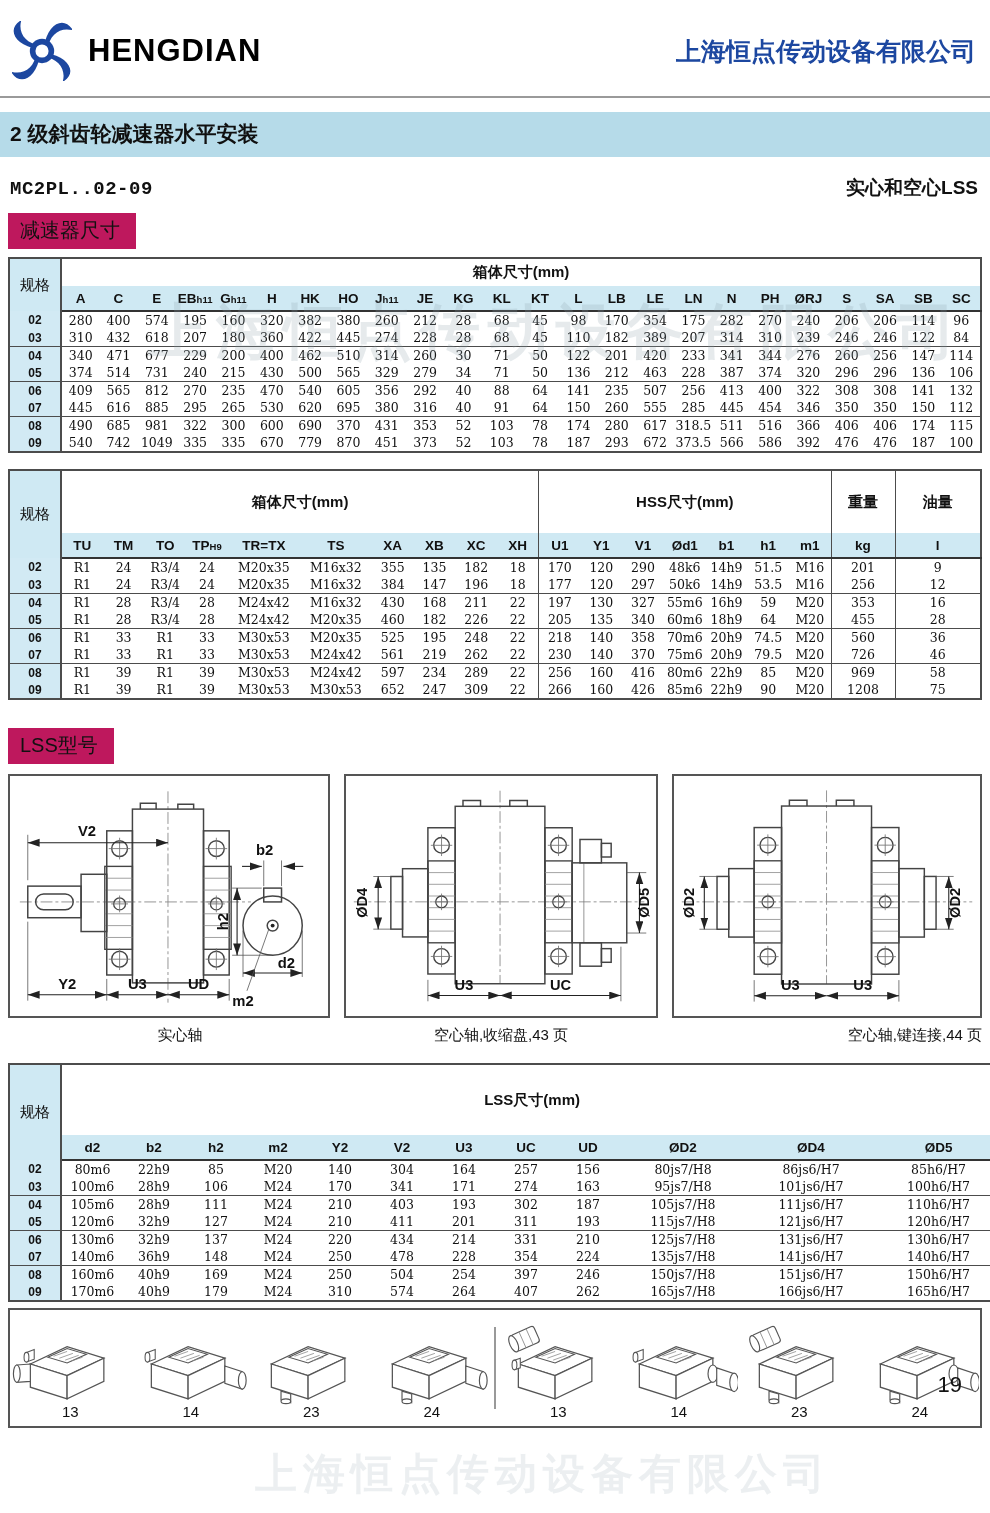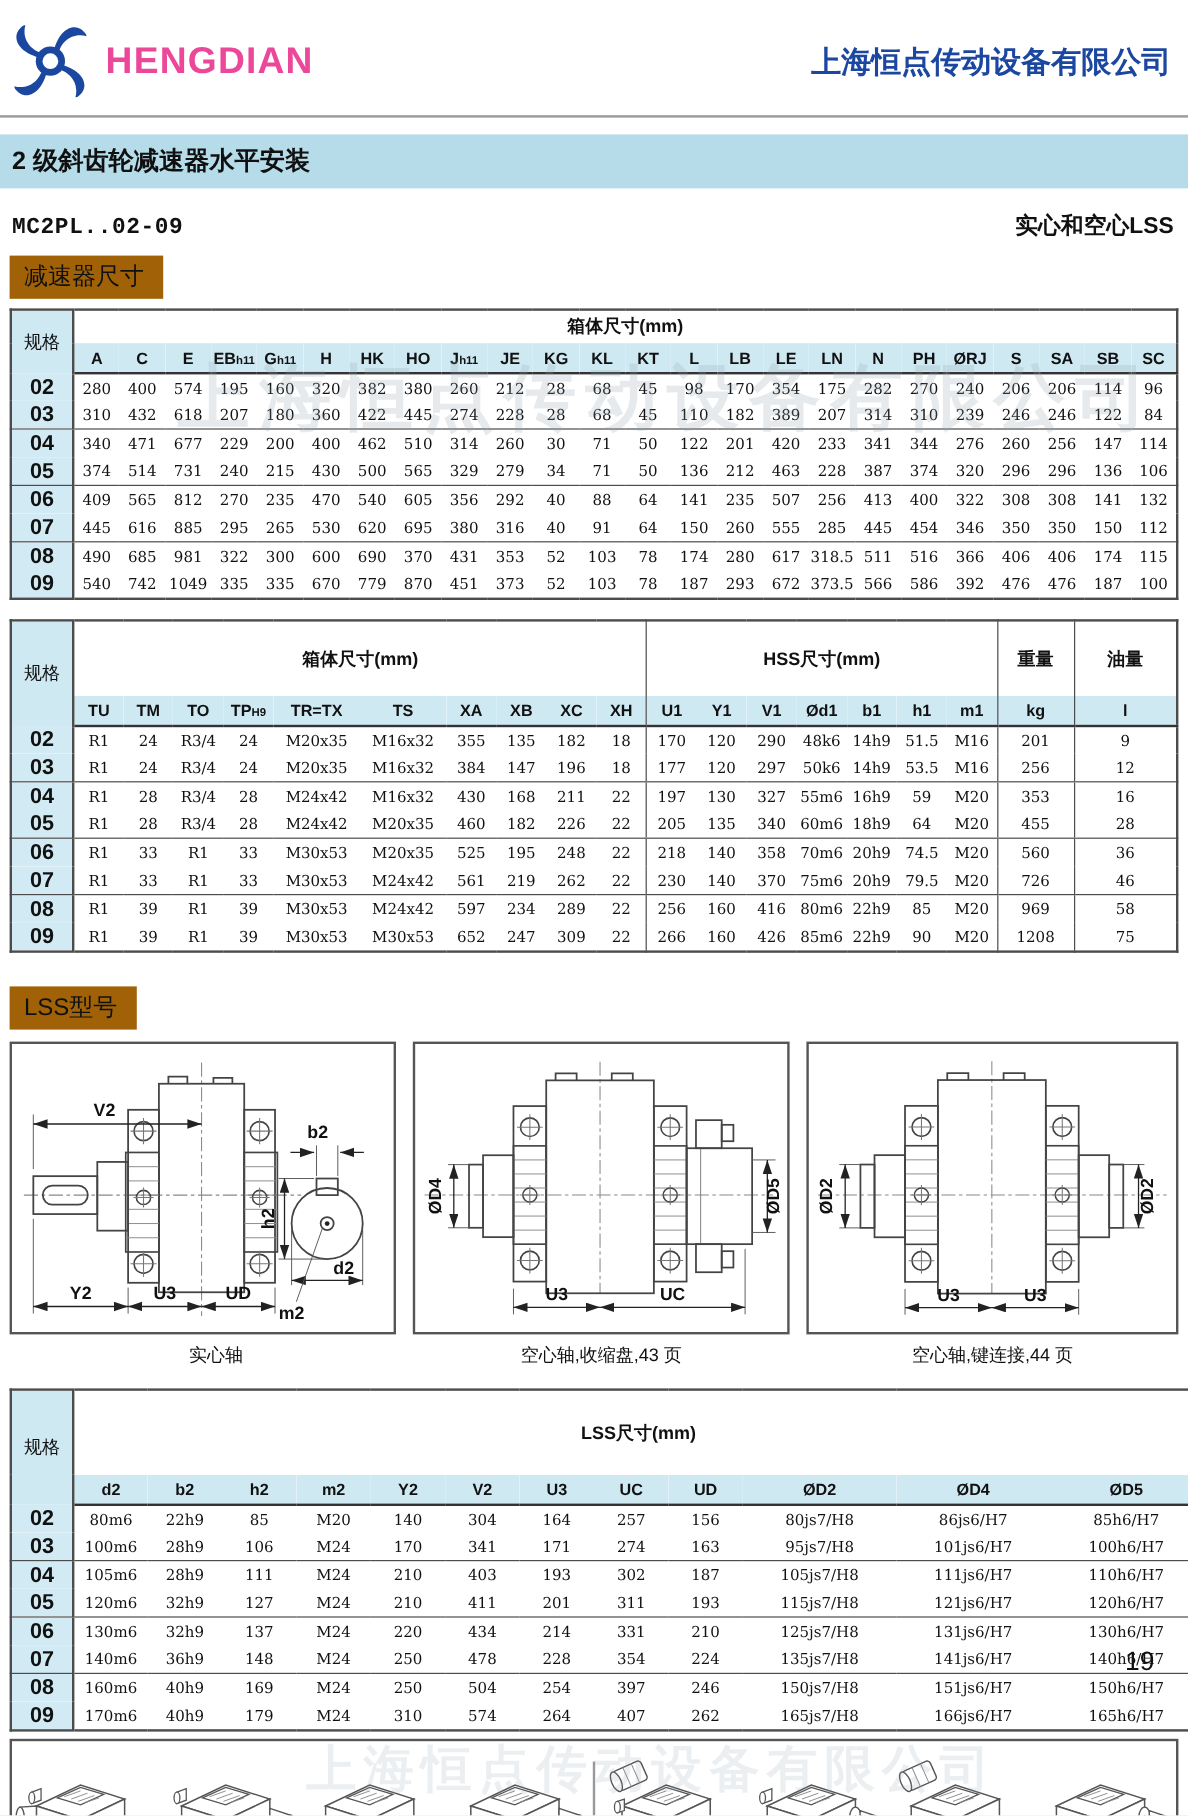--- a/index.html
+++ b/index.html
@@ -2,51 +2,51 @@
 <html><head>
 <meta charset="utf-8">
 <style>
   html,body{margin:0;padding:0;background:#e8e8e8;}
   .page{width:990px;height:1513px;margin:0 auto;position:relative;overflow:hidden;background:#fff;
         font-family:"Liberation Sans","DejaVu Sans",sans-serif;color:#111;}
   
   .hdr{display:flex;justify-content:space-between;align-items:center;padding:12px 14px 4px 12px;height:78px;}
   .logo{display:flex;align-items:center;gap:16px;}
   .logo svg{display:block;}
-  .logo-text{font-size:31px;font-weight:bold;color:#ec4899;letter-spacing:1px;}
+  .logo-text{font-size:31px;font-weight:bold;color:#000000;letter-spacing:1px;}
   .company{font-size:25px;font-weight:bold;color:#1c47a0;}
   .hrule{border:0;border-top:2px solid #9a9a9a;margin:2px 0 14px 0;}
   .title-bar{background:#b6dbe9;padding:8px 10px 9px 10px;font-size:21px;font-weight:bold;color:#101010;}
   .model-row{display:flex;justify-content:space-between;align-items:baseline;padding:18px 12px 0 10px;}
   .model-code{font-size:19px;font-family:"Liberation Mono","DejaVu Sans Mono",monospace;font-weight:bold;letter-spacing:.5px;}
   .shaft-note{font-size:19px;font-weight:bold;}
-  .sec-label{display:inline-block;background:#a16207;padding:4px 16px 5px 12px;font-size:20px;margin:12px 0 4px 8px;}
+  .sec-label{display:inline-block;background:#be185d;padding:4px 16px 5px 12px;font-size:20px;margin:12px 0 4px 8px;}
   
   table.dt{width:974px;margin:4px 8px 0 8px;border-collapse:collapse;table-layout:fixed;
            border:2px solid #4c4c4c;font-size:12.5px;background:transparent;}
   table.dt th,table.dt td{text-align:center;vertical-align:middle;padding:1px 0;font-weight:normal;overflow:hidden;white-space:nowrap;}
   .grow th.group-h{background:#fff;font-weight:bold;font-size:15px;padding:4px 16px;}
   .t2 .grow th.group-h{height:54px;}
   .t3 .grow th.group-h{height:62px;}
   th.spec-h{background:#cfe9f3;font-weight:bold;font-size:15px;border-right:2px solid #4c4c4c;vertical-align:bottom;padding-bottom:5px;}
   .crow th.col-h{background:#cfe9f3;font-weight:bold;font-size:13.5px;padding:5px 0 4px 0;border-bottom:2px solid #333;}
-  tbody th.spec{background:#d2eaf4;font-weight:bold;font-size:18px;border-right:2px solid #4c4c4c;padding:1px 0;}
+  tbody th.spec{background:#d2eaf4;font-weight:bold;font-size:12px;border-right:2px solid #4c4c4c;padding:1px 0;}
   tbody td{font-family:"DejaVu Serif","Liberation Serif",serif;font-size:12.5px;padding:1px 0;}
   tr.group-end th,tr.group-end td{border-bottom:1.5px solid #4c4c4c;}
   .sep{border-left:1.5px solid #4c4c4c;}
   .sub{font-size:9.5px;}
   col.w70{width:72px;} col.w64{width:64px;} col.w84{width:86px;} col.w62{width:62px;} col.w128{width:128px;} col.wspec{width:52px;}
   
   .dgrow{display:flex;gap:14px;margin:6px 8px 0 8px;}
   .dgbox{border:2px solid #555;background:#fff;height:240px;}
   .db1{width:322px;} .db2{width:314px;} .db3{width:310px;}
   .dgbox svg{display:block;width:100%;height:100%;}
   .caprow{display:flex;gap:14px;margin:8px 8px 14px 8px;font-size:15px;}
   .cap1{width:322px;text-align:center;padding-left:22px;box-sizing:border-box;}
-  .cap2{width:314px;text-align:center;} .cap3{width:310px;text-align:center;}
+  .cap2{width:314px;text-align:center;} .cap3{width:310px;text-align:right;}
   svg .ln{fill:none;stroke:#444;stroke-width:1.5;}
   svg .thin{fill:none;stroke:#777;stroke-width:.8;}
   svg .cl{fill:none;stroke:#888;stroke-width:.9;stroke-dasharray:12 3 3 3;}
   svg .dim{stroke:#222;stroke-width:1.1;}
   svg .ext{stroke:#555;stroke-width:.8;}
   svg text{font-family:"Liberation Sans","DejaVu Sans",sans-serif;font-size:15px;font-weight:bold;fill:#111;}
   
   .posbox-wrap{border:2px solid #555;margin:6px 8px 0 8px;height:116px;display:flex;align-items:center;background:#fff;}
   .pos-cell{flex:1;display:flex;flex-direction:column;align-items:center;justify-content:flex-end;height:104px;}
   .pos-cell svg{width:118px;height:82px;display:block;}

